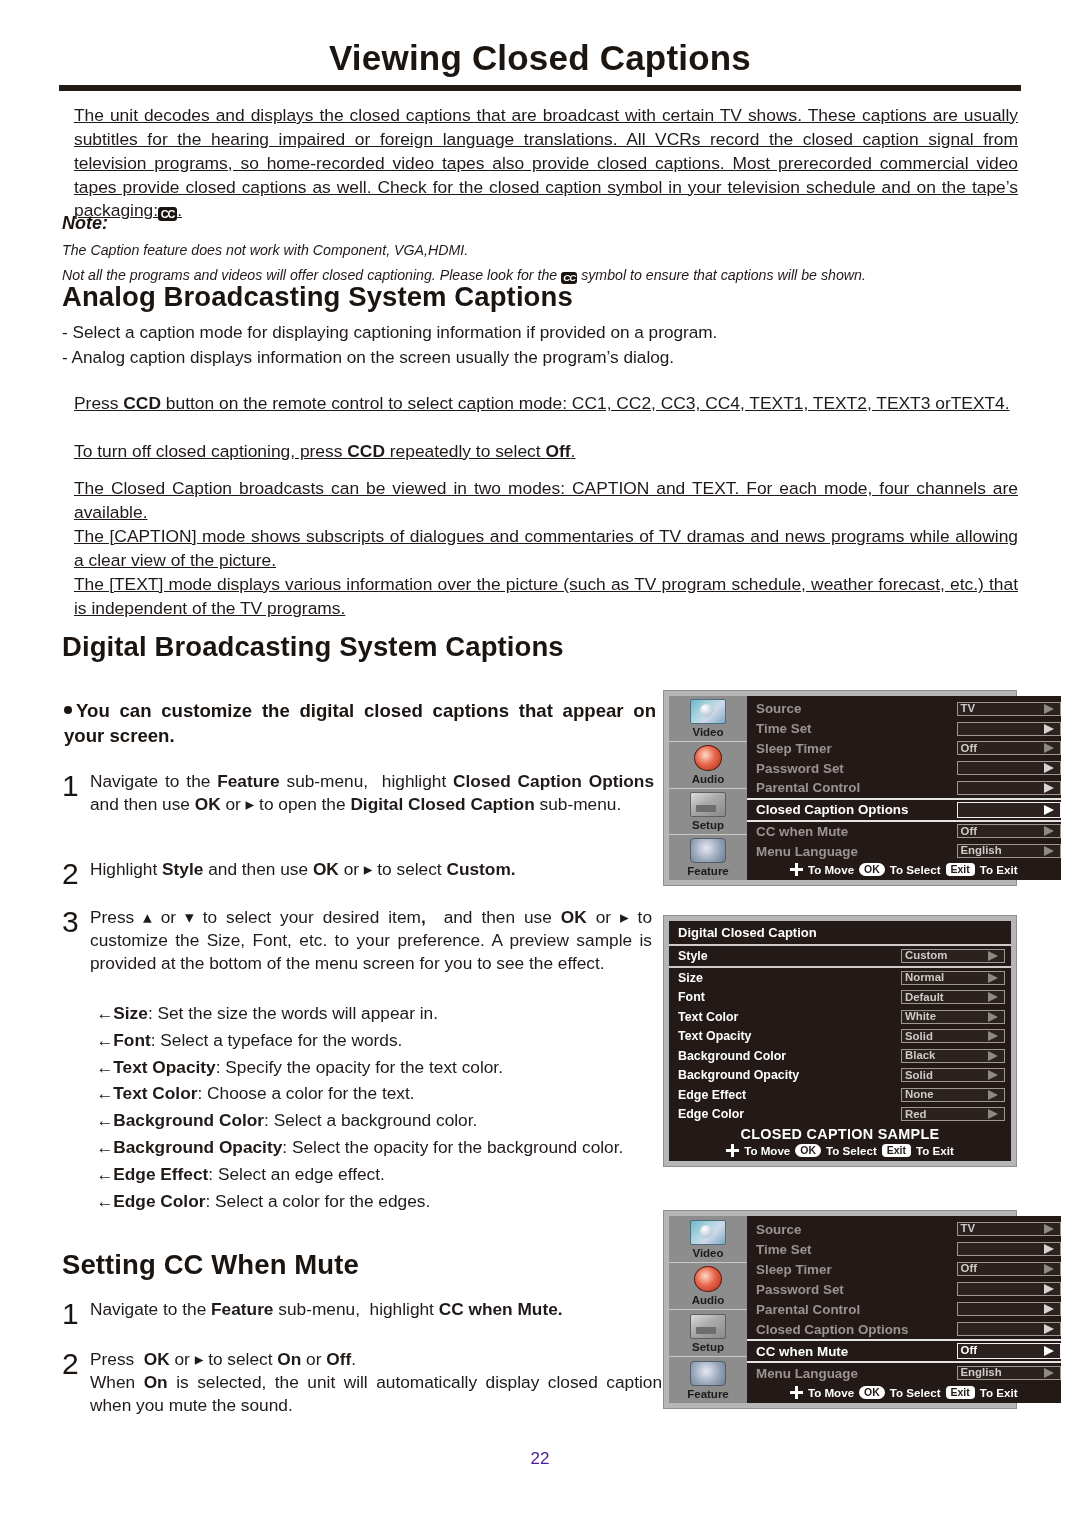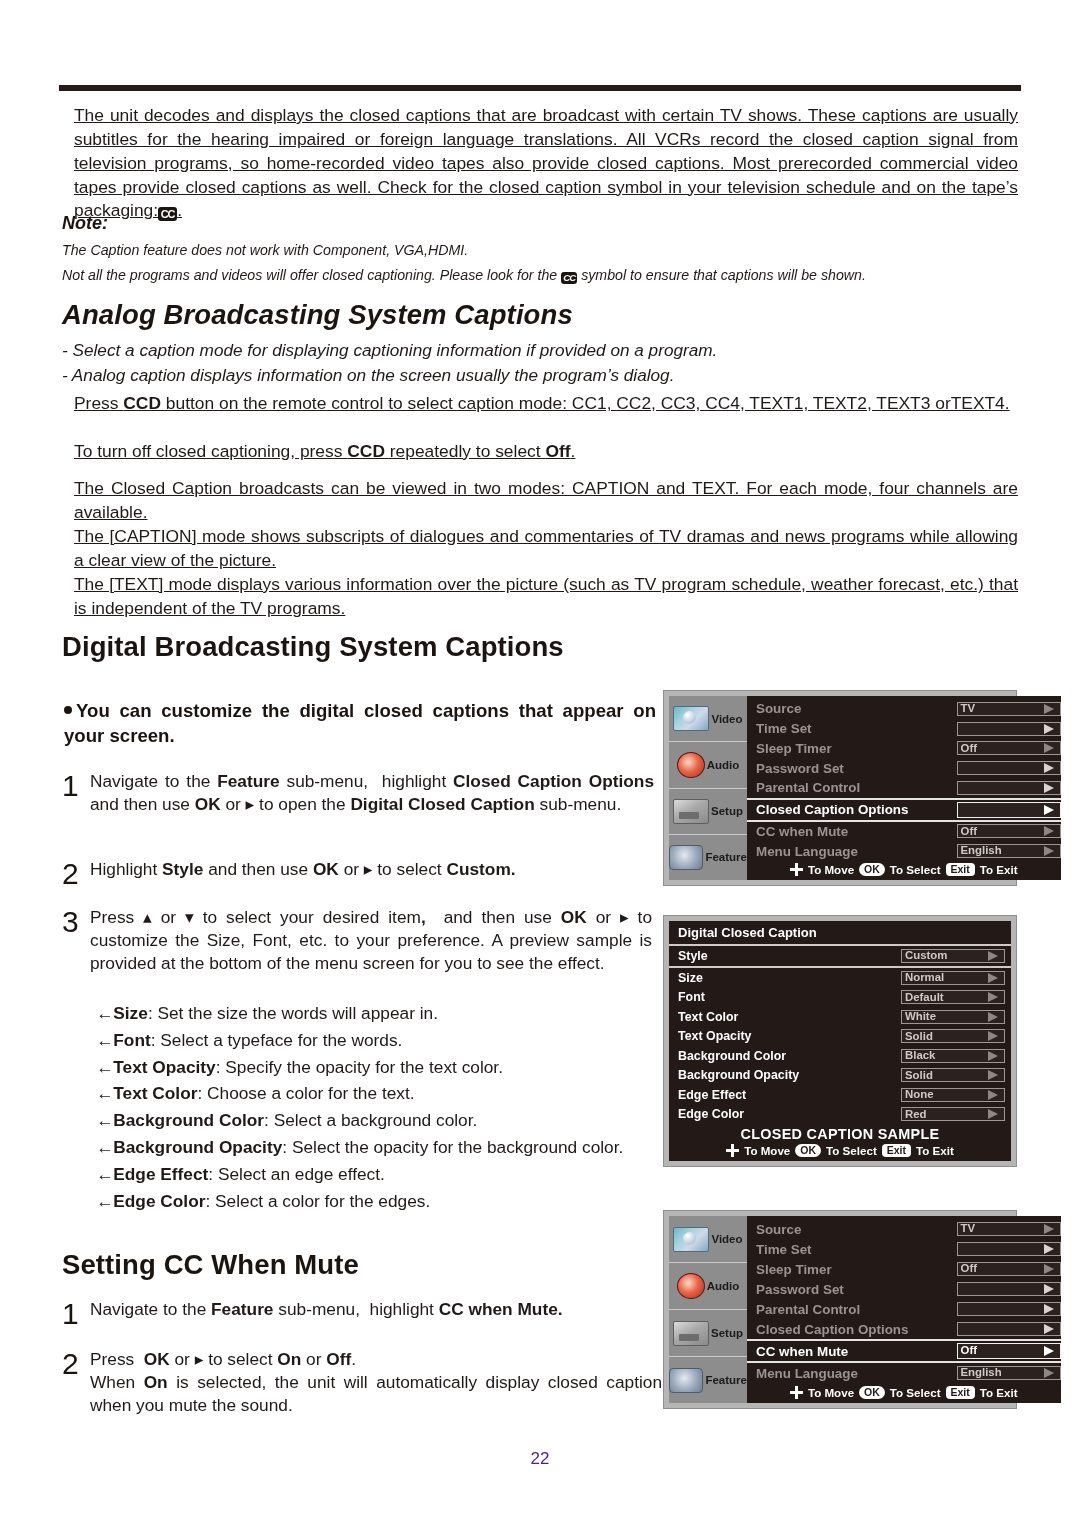--- a/index.html
+++ b/index.html
@@ -179,21 +179,21 @@
   .osd-side {
     width: 78px;
     flex: 0 0 78px;
     background: #8d8d8d;
     display: flex;
     flex-direction: column;
   }
   .osd-side-item {
     flex: 1 1 0;
     display: flex;
-    flex-direction: row;
+    flex-direction: column;
     align-items: center;
     justify-content: center;
     border-bottom: 1px solid #c9c9c9;
     color: #1d1a1a;
     font-size: 11.5px;
     font-weight: bold;
     gap: 2px;
   }
   .osd-side-item:last-child { border-bottom: 0; }
   .side-ico {
@@ -376,33 +376,34 @@
     font-weight: bold;
     letter-spacing: .3px;
     padding-top: 2px;
   }
 </style>
 </head>
 <body>
 
 <div class="page">
 
+  <div class="page-title">Viewing Closed Captions</div>
   <div class="title-rule"></div>
 
   <div class="col-left" style="top:104px;">
     <p class="body"><span>The unit decodes and displays the closed captions that are broadcast with certain TV shows. These captions are usually subtitles for the hearing impaired or foreign language translations. All VCRs record the closed caption signal from television programs, so home-recorded video tapes also provide closed captions. Most prerecorded commercial video tapes provide closed captions as well. Check for the closed caption symbol in your television schedule and on the tape’s packaging:</span><span class="cc-glyph">CC</span><span>.</span></p>
   </div>
 
   <div class="col-left" style="top:213px;">
     <div class="note-label">Note:</div>
     <div class="note-line" style="margin-top:6px;">The Caption feature does not work with Component, VGA,HDMI.</div>
     <div class="note-line" style="margin-top:4px;"><span>Not all the programs and videos will offer closed captioning. Please look for the</span> <span class="cc-glyph small">CC</span> <span>symbol to ensure that captions will be shown.</span></div>
   </div>
 
-  <div class="col-left" style="top:299px;font-style:italic;">
+  <div class="col-left" style="top:281px;">
     <h2 class="section">Analog Broadcasting System Captions</h2>
     <div class="dash-line" style="margin-top:7px;">- Select a caption mode for displaying captioning information if provided on a program.</div>
     <div class="dash-line">- Analog caption displays information on the screen usually the program’s dialog.</div>
   </div>
 
   <div class="col-left" style="top:392px;">
     <p class="body nojust"><span>Press </span><b>CCD</b><span> button on the remote control to select caption mode: CC1, CC2, CC3, CC4, TEXT1, TEXT2, TEXT3 orTEXT4.</span></p>
   </div>
 
   <div class="col-left" style="top:440px;">

